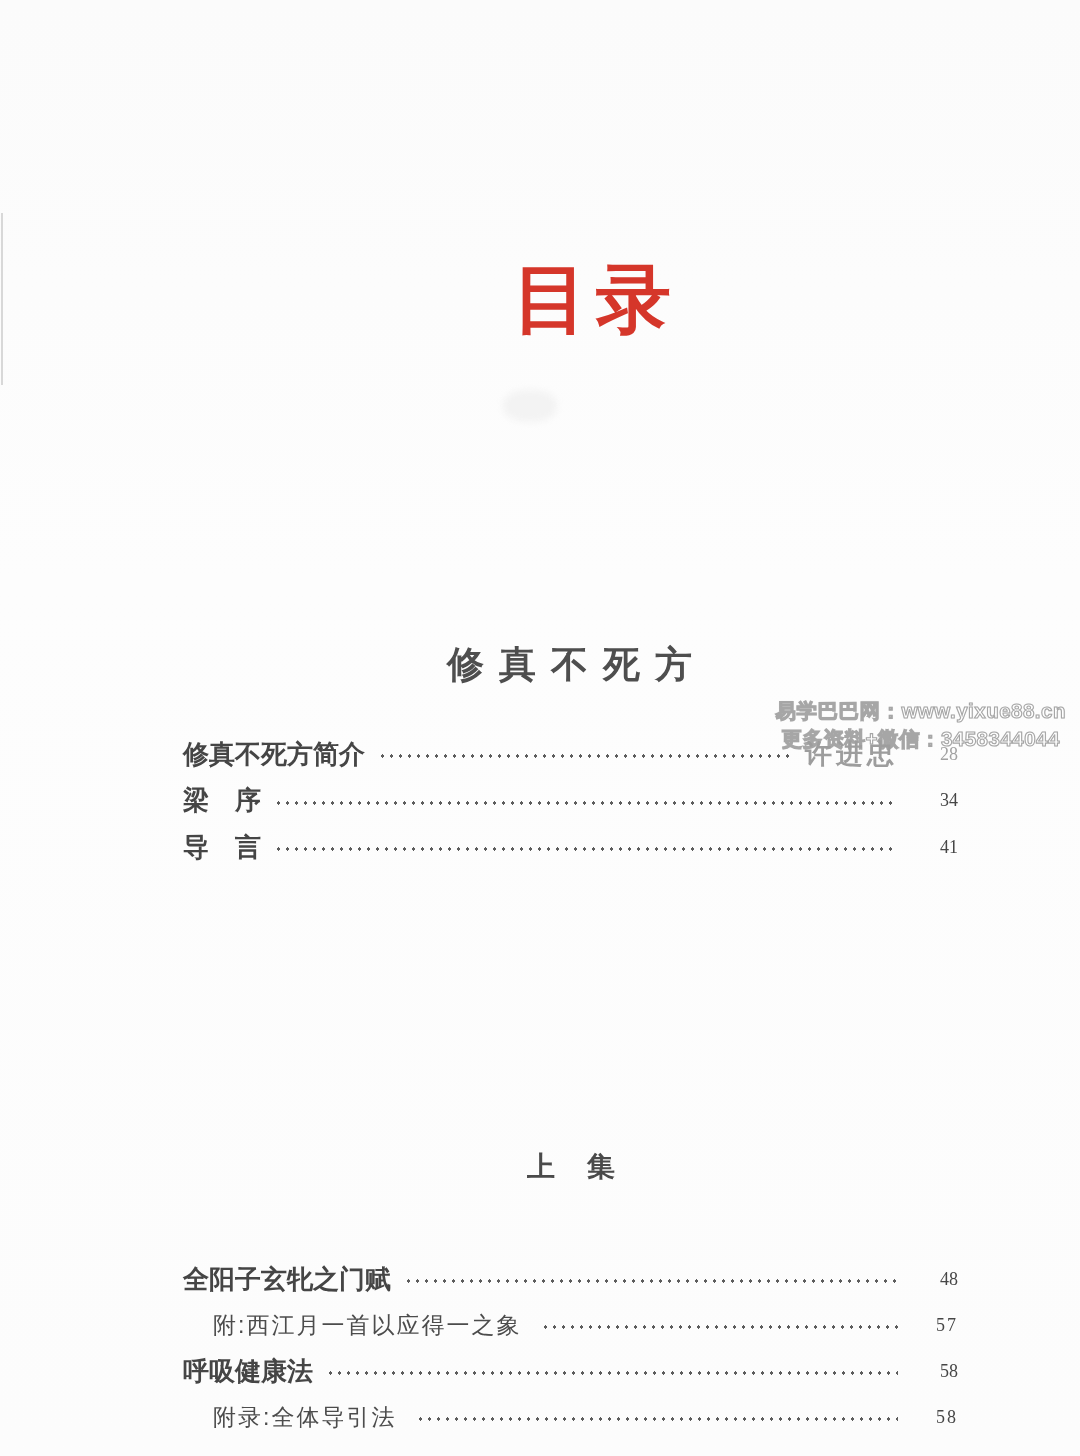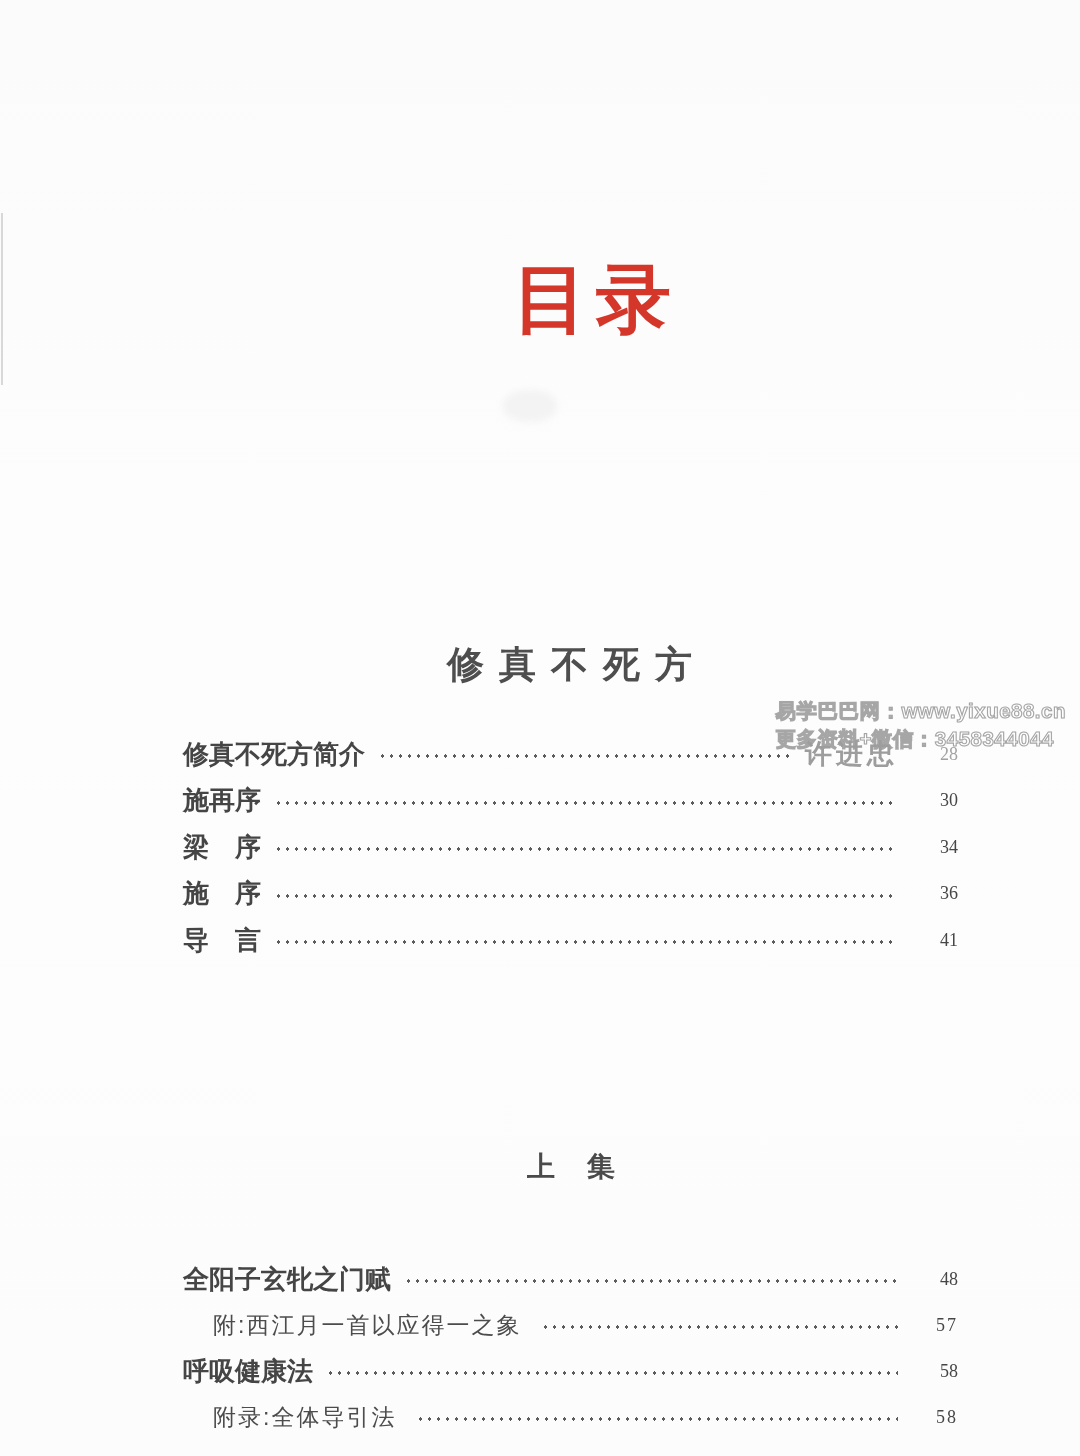--- a/index.html
+++ b/index.html
@@ -24,21 +24,21 @@
     position:absolute;left:503px;top:390px;width:54px;height:32px;
     background:#f3f3f3;border-radius:45%;filter:blur(3px);
   }
   .section-title{
     position:absolute;top:640px;left:0;width:100%;margin:0;
     text-align:center;padding-left:74px;box-sizing:border-box;
     font-size:37px;font-weight:bold;letter-spacing:15px;color:#4e4e4e;
   }
   .watermark{
     position:absolute;top:697px;right:14px;margin:0;
-    text-align:left;font-size:20.5px;font-weight:bold;line-height:27.5px;
+    text-align:center;font-size:20.5px;font-weight:bold;line-height:27.5px;
     letter-spacing:.5px;color:#ffffff;
     -webkit-text-stroke:1.1px #a6a6a6;
     text-shadow:0 0 1px #b5b5b5;
   }
   .toc{position:absolute;left:183px;width:775px;}
   #toc-front{top:731px;}
   #toc-upper{top:1208px;margin-top:48px;}
   .toc-row{
     display:flex;align-items:center;height:46.5px;
     font-size:26px;font-weight:bold;color:#454545;
@@ -87,33 +87,23 @@
   </div>
 
   <div class="toc" id="toc-front">
       <div class="toc-row">
         <span class="toc-title">修真不死方简介</span>
         <span class="leader"></span>
         <span class="toc-author">许进忠</span>
         <span class="toc-page faded">28</span>
       </div>
       <div class="toc-row">
-        <span class="toc-title">施再序</span>
-        <span class="leader"></span>
-        <span class="toc-page">30</span>
-      </div>
-      <div class="toc-row">
         <span class="toc-title">梁　序</span>
         <span class="leader"></span>
         <span class="toc-page">34</span>
-      </div>
-      <div class="toc-row">
-        <span class="toc-title">施　序</span>
-        <span class="leader"></span>
-        <span class="toc-page">36</span>
       </div>
       <div class="toc-row">
         <span class="toc-title">导　言</span>
         <span class="leader"></span>
         <span class="toc-page">41</span>
       </div>
     </div>
 
   <h3 class="part-title">上　集</h3>
 

